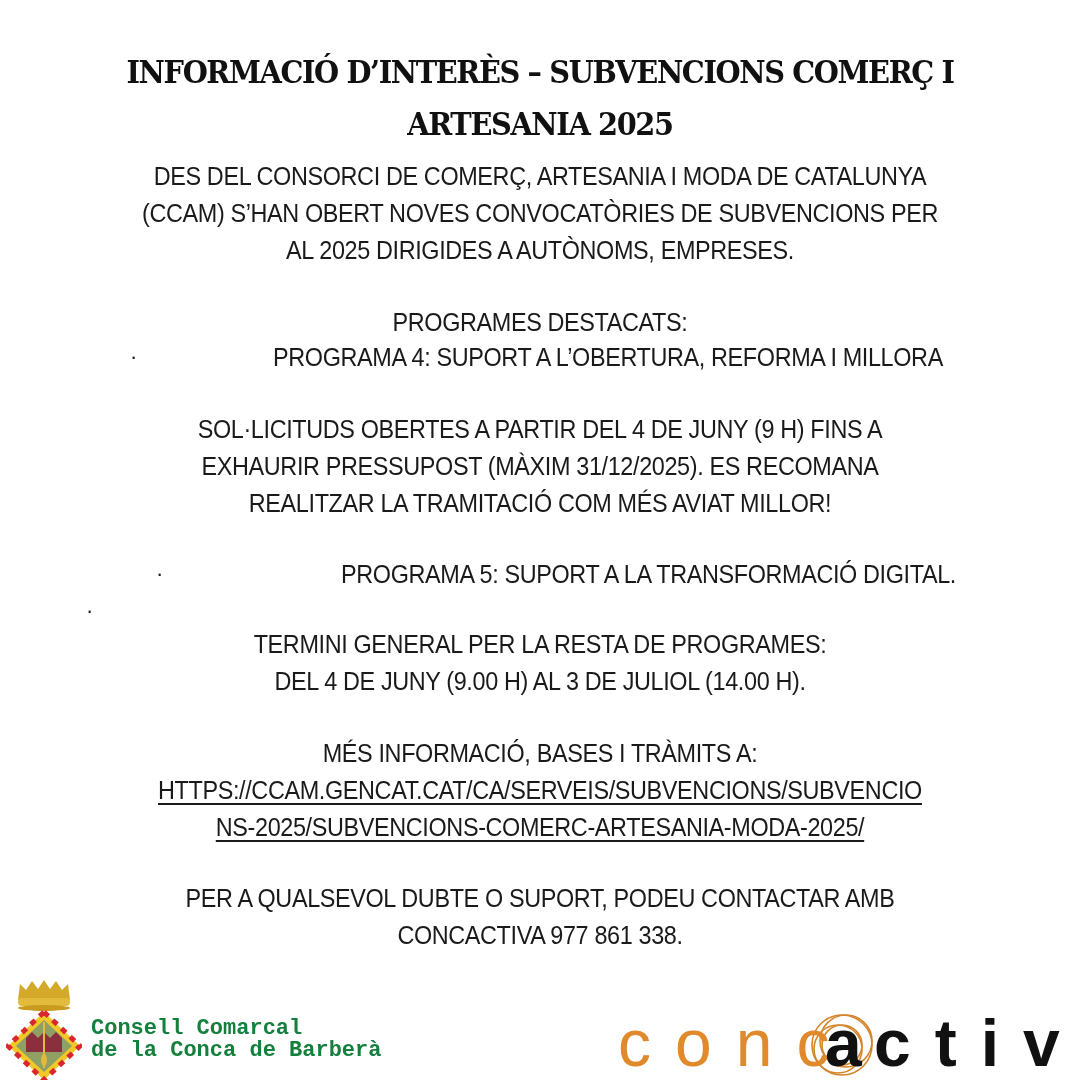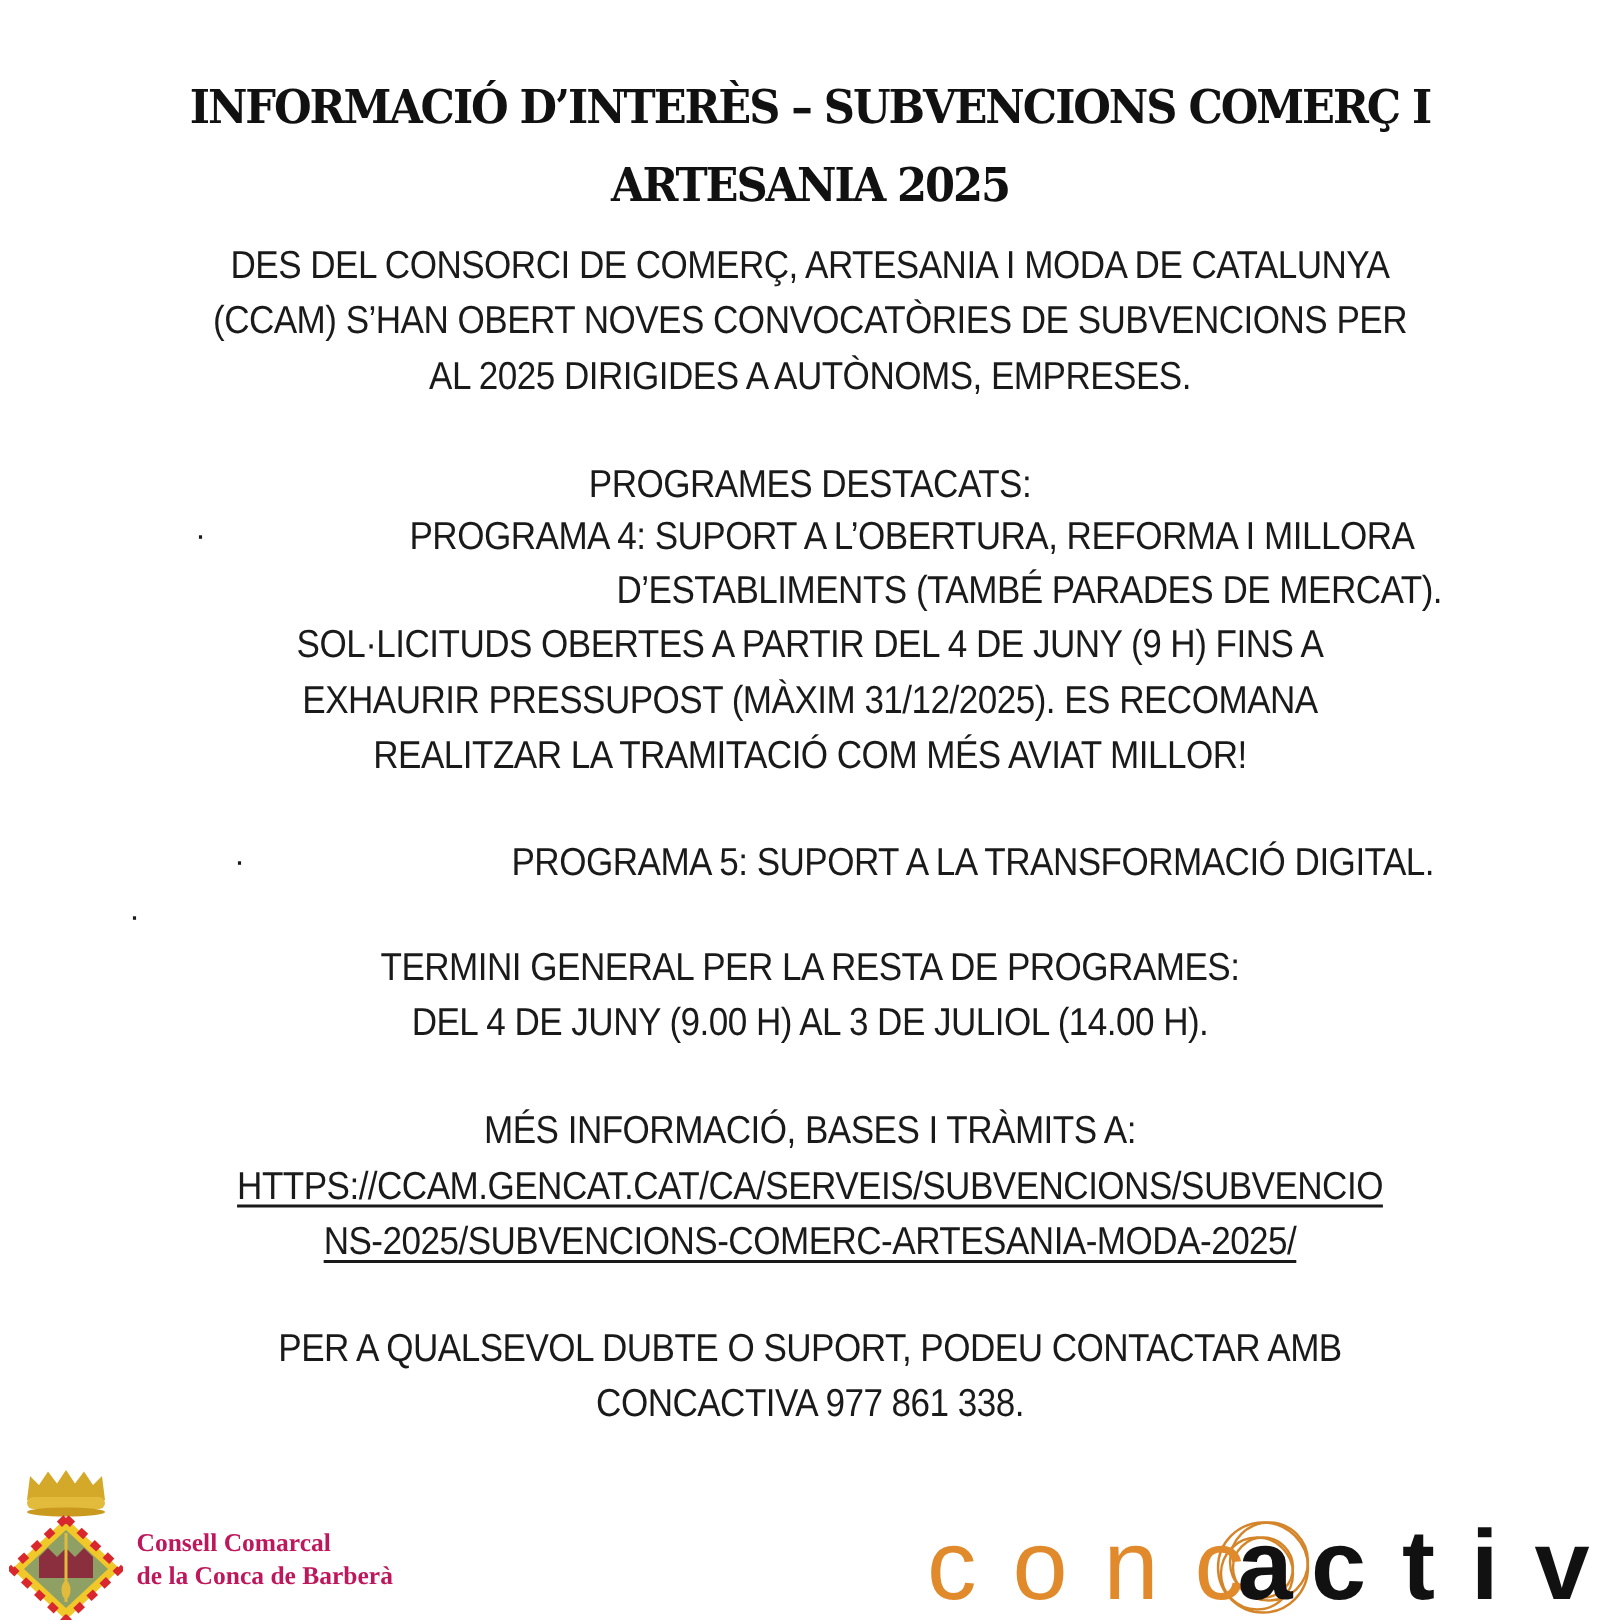--- a/index.html
+++ b/index.html
@@ -74,25 +74,25 @@
       position: absolute;
       left: 6px;
       top: 978px;
       width: 310px;
       height: 100px;
     }
     .consell-text {
       position: absolute;
       left: 85px;
       top: 40px;
-      font-family: Liberation Serif, serif;
+      font-family: Liberation Mono, monospace;
       font-weight: bold;
-      font-size: 17px;
+      font-size: 22px;
       line-height: 22px;
-      color: #be185d;
+      color: #15803d;
       white-space: nowrap;
     }
     .logo-concactiva {
       position: absolute;
       left: 612px;
       top: 1005px;
       width: 468px;
       height: 75px;
     }
     .cc-word {
@@ -125,23 +125,20 @@
 
   <div class="ln" style="top:158px">DES DEL CONSORCI DE COMERÇ, ARTESANIA I MODA DE CATALUNYA</div>
   <div class="ln" style="top:195px">(CCAM) S’HAN OBERT NOVES CONVOCATÒRIES DE SUBVENCIONS PER</div>
   <div class="ln" style="top:232px">AL 2025 DIRIGIDES A AUTÒNOMS, EMPRESES.</div>
 
   <div class="ln" style="top:304px">PROGRAMES DESTACATS:</div>
 
   <span class="bullet" style="left:130px;top:339px">·</span>
   <div class="ln abs" style="top:339px;left:197px;width:820px">
     <span class="narrow">PROGRAMA 4: SUPORT A L’OBERTURA, REFORMA I MILLORA</span>
-  </div>
-  <div class="ln abs" style="top:375px;left:203px;width:820px">
-    <span class="narrow">D’ESTABLIMENTS (TAMBÉ PARADES DE MERCAT).</span>
   </div>
   <div class="ln" style="top:411px">SOL·LICITUDS OBERTES A PARTIR DEL 4 DE JUNY (9 H) FINS A</div>
   <div class="ln" style="top:448px">EXHAURIR PRESSUPOST (MÀXIM 31/12/2025). ES RECOMANA</div>
   <div class="ln" style="top:485px">REALITZAR LA TRAMITACIÓ COM MÉS AVIAT MILLOR!</div>
 
   <span class="bullet" style="left:156px;top:556px">·</span>
   <div class="ln abs" style="top:556px;left:224px;width:800px">
     <span class="narrow">PROGRAMA 5: SUPORT A LA TRANSFORMACIÓ DIGITAL.</span>
   </div>
 

